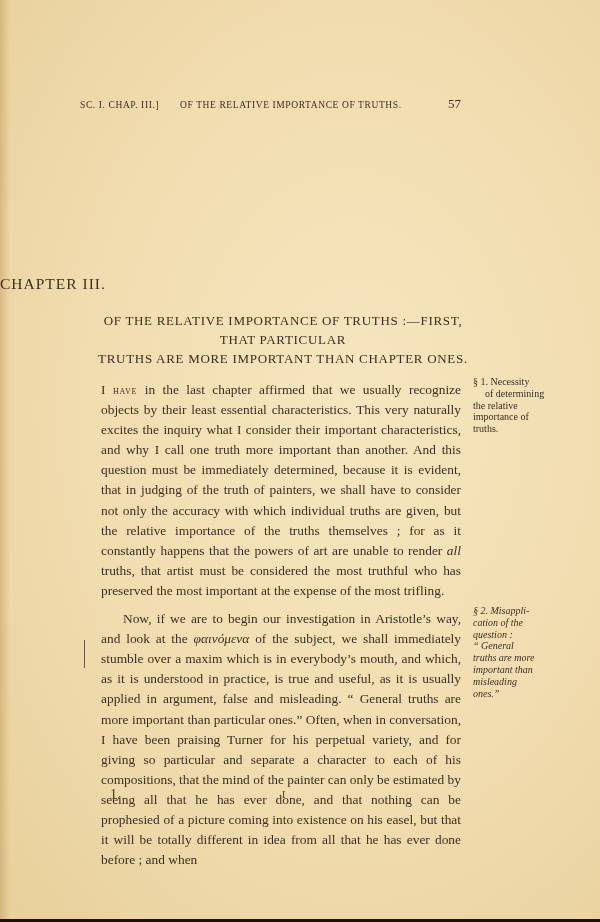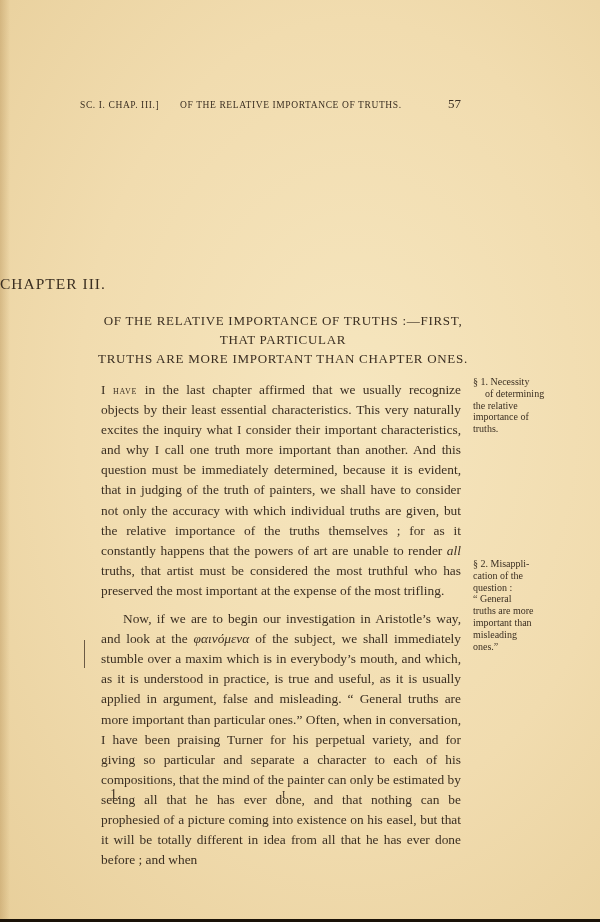--- a/index.html
+++ b/index.html
@@ -40,21 +40,21 @@
     }
     .body-text p { margin: 8px; }
     .body-text .para2 { text-indent: 22px; }
     .smallcaps { font-variant: small-caps; font-size: 11px; letter-spacing: 0.8px; }
     .marginal {
       position: absolute; left: 473px; width: 96px;
       font-size: 10px; line-height: 11.8px;
     }
     .marginal .indent { padding-left: 12px; }
     .marginal-1 { top: 376px; }
-    .marginal-2 { top: 558px; }
+    .marginal-2 { top: 605px; font-style: italic; }
     .reading-mark {
       position: absolute; left: 84px; top: 640px; width: 1px; height: 28px; background: #6b5a45;
     }
     .signature { position: absolute; top: 787px; left: 110px; font-size: 14px; }
     .catchmark { position: absolute; top: 789px; left: 282px; font-size: 10px; }
   </style>
 </head>
 <body>
 
 <div class="page">

